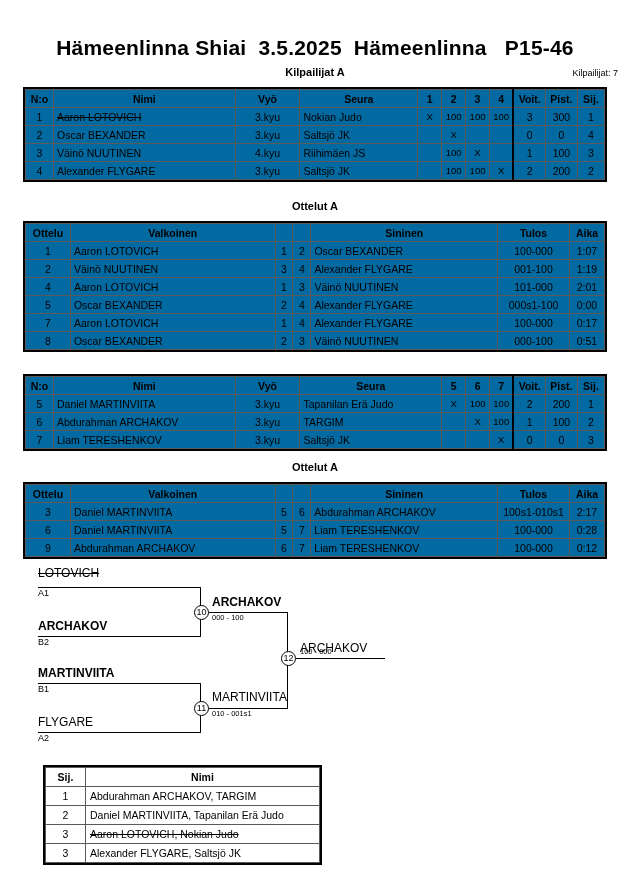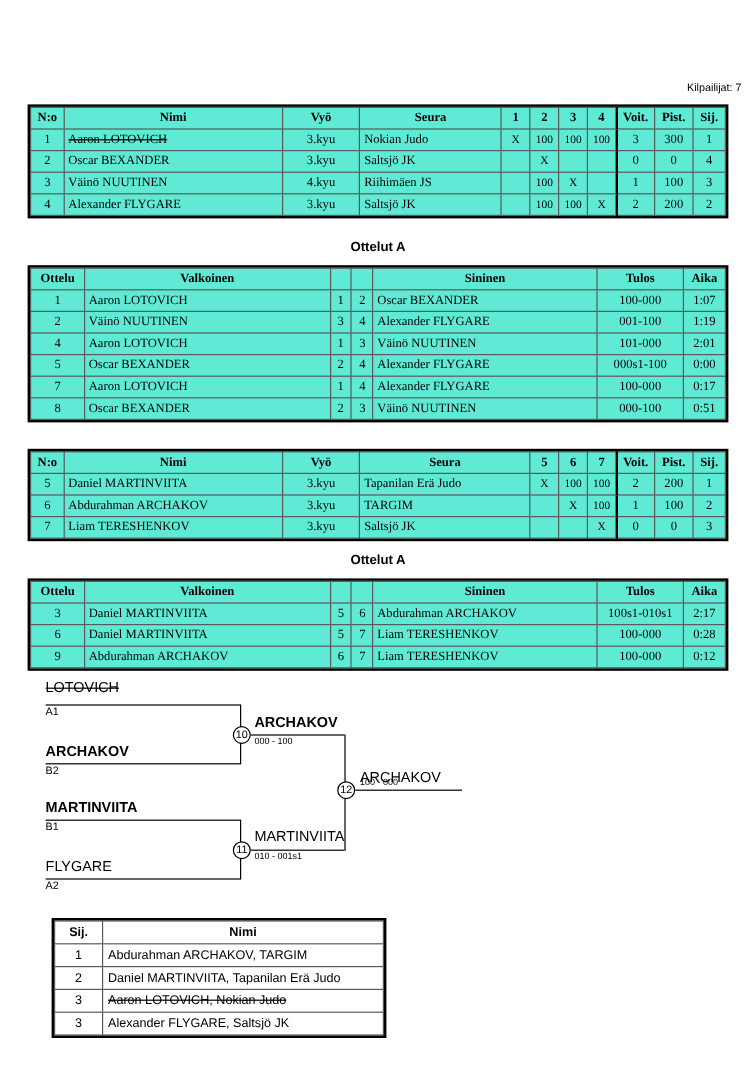--- a/index.html
+++ b/index.html
@@ -27,22 +27,21 @@
     position: absolute; width: 630px; left: 0;
     text-align: center; font-size: 11px; font-weight: bold;
   }
   .section-title.narrow { width: 480px; left: 0; }
 
   
   table.grid {
     position: absolute;
     border-collapse: collapse;
     font-size: 10.5px;
-    background: #5eead4;
-    font-family: Liberation Serif, serif;
+    background: #0369a1;
   }
   table.grid th, table.grid td {
     border: 1px solid #5a5a5a;
     padding: 1px 3px;
     height: 18px;
     font-weight: normal;
     white-space: nowrap;
     overflow: hidden;
   }
   table.grid th { font-weight: bold; text-align: center; }
@@ -81,22 +80,24 @@
   table.results th, table.results td {
     border: 1px solid #5a5a5a; padding: 1px 4px; height: 19px; white-space: nowrap;
   }
   table.results th { font-weight: bold; text-align: center; }
 </style>
 </head>
 <body>
 
 <div class="page">
 
+  <div class="doc-title">Hämeenlinna Shiai  3.5.2025  Hämeenlinna   P15-46</div>
   <div class="kilp-count">Kilpailijat: 7</div>
 
+  <div class="section-title" style="top:66px;">Kilpailijat A</div>
   <table class="grid outer-frame" id="pool-a" style="left:25px; top:89px; width:580px;">
     <colgroup>
       <col style="width:28px">
         <col style="width:182px">
         <col style="width:65px">
         <col style="width:118px">
       <col style="width:24px">
         <col style="width:24px">
         <col style="width:24px">
         <col style="width:24px">

